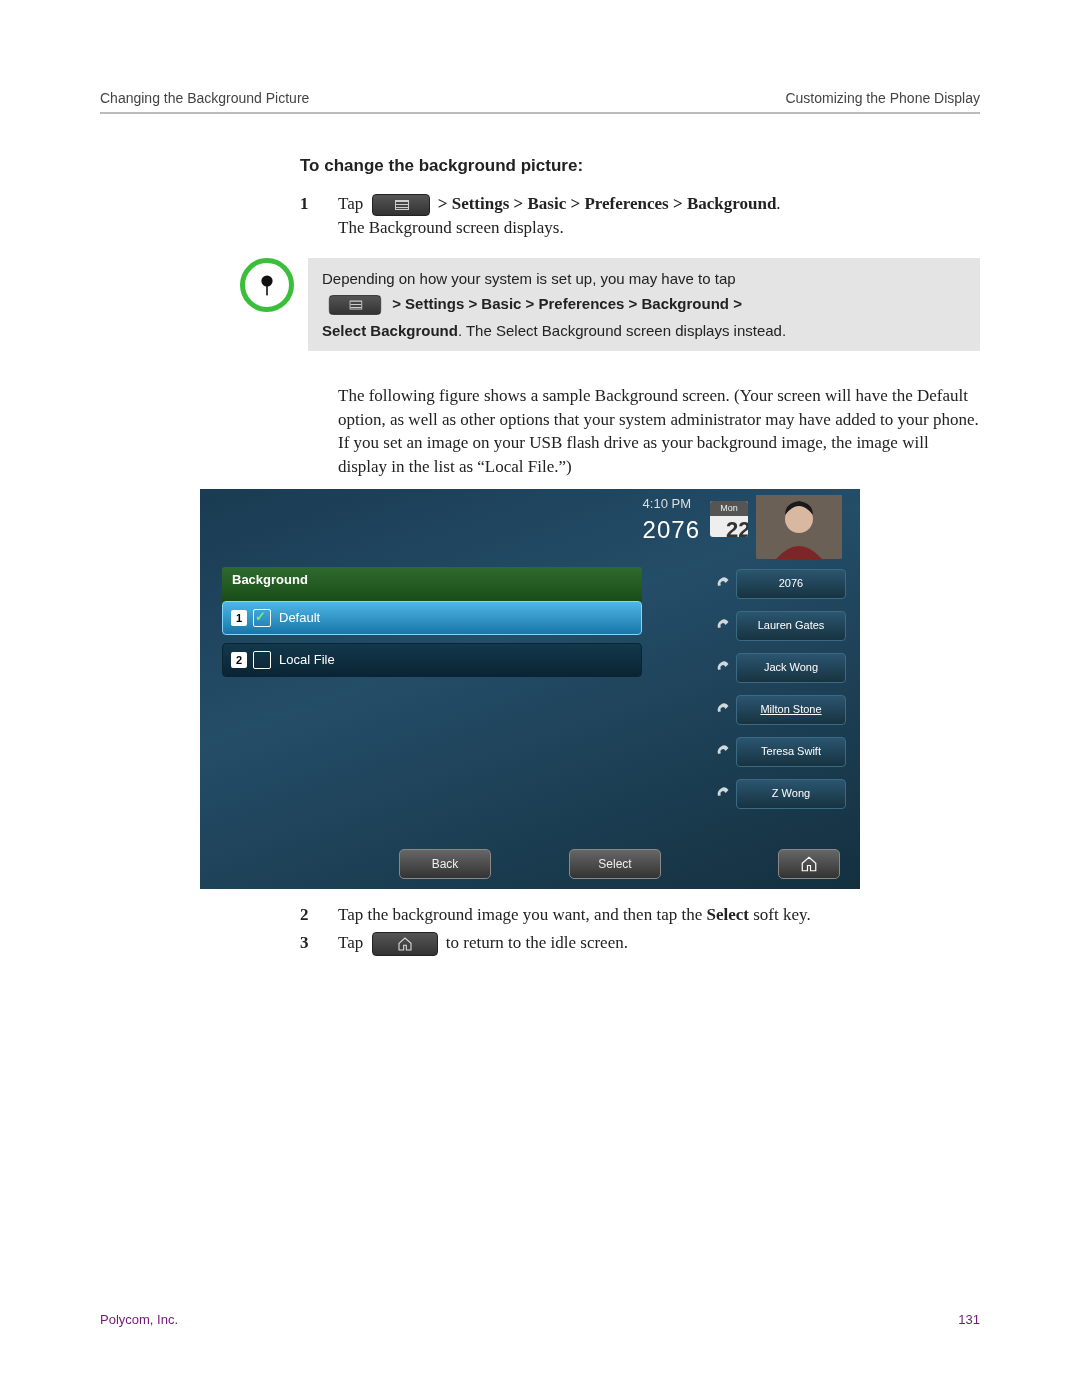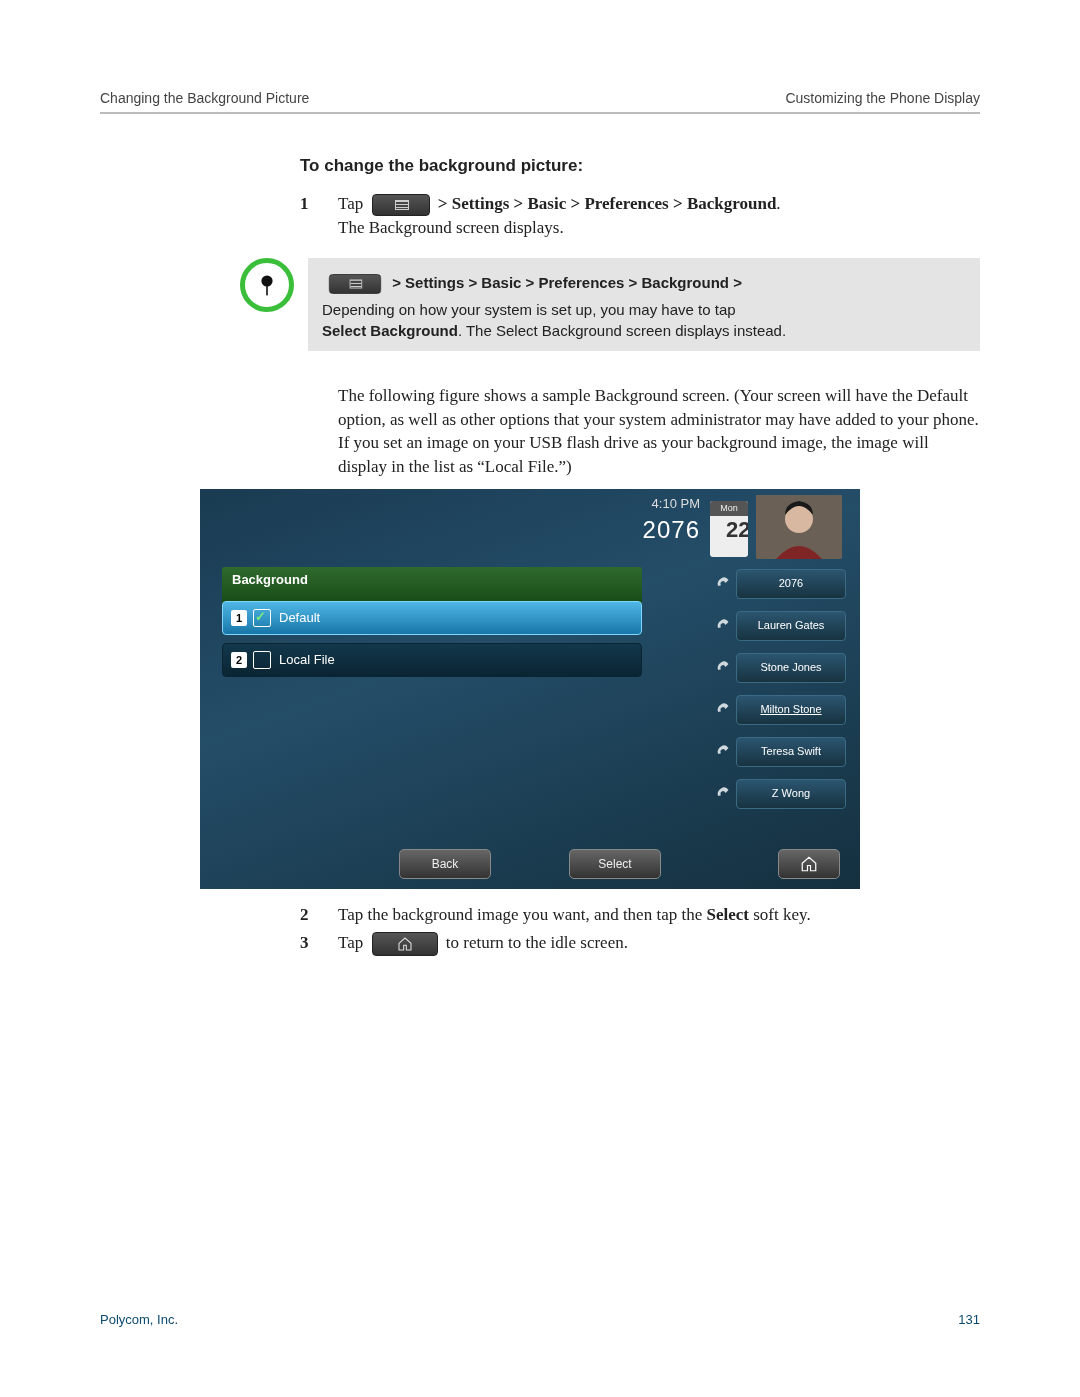--- a/index.html
+++ b/index.html
@@ -120,28 +120,27 @@
     background: linear-gradient(160deg,#1a3b52 0%, #244d68 40%, #14303f 100%);
     position: relative;
     overflow: hidden;
     font-family: Arial, Helvetica, sans-serif;
     color: #fff;
     font-size: 13px;
   }
   .phone-top {
     position: absolute;
     right: 160px; top: 6px;
-    text-align: right;
   }
   .phone-time { font-size: 13px; color:#ddd; }
   .phone-ext { font-size: 24px; color:#fff; letter-spacing:1px; }
   .calendar {
     position: absolute;
     right: 112px; top: 12px;
-    width: 38px; height: 56px;
+    width: 38px; height: 36px;
     background: #eee;
     border-radius: 3px;
     overflow: hidden;
     color:#333;
     text-align:center;
   }
   .calendar .dow { background:#555; color:#eee; font-size:9px; padding:1px 0; }
   .calendar .dnum { font-size:22px; font-weight:bold; line-height:28px; color:#333;padding-left:16px; }
   .avatar {
     position: absolute;
@@ -239,21 +238,21 @@
   .home-soft { width: 60px; position:absolute; right:20px; }
   .home-soft svg { width:18px; height:18px; }
 
   .footer-row {
     position: absolute;
     left: 100px; right: 100px; bottom: 70px;
     display:flex;
     justify-content: space-between;
     font-family: Arial, Helvetica, sans-serif;
     font-size: 13px;
-    color:#0c4a6e;
+    color:#701a75;
   }
 </style>
 </head>
 <body>
 
 <div class="page">
   <div class="header-row">
     <span>Changing the Background Picture</span>
     <span>Customizing the Phone Display</span>
   </div>
@@ -272,25 +271,25 @@
     </div>
 
     <div class="note-block">
       <div class="note-icon">
         <svg viewBox="0 0 24 30">
             <circle cx="12" cy="10" r="7" fill="#111"></circle>
             <rect x="11" y="14" width="2" height="14" fill="#111"></rect>
           </svg>
       </div>
       <div class="note-body">
+        <div>Depending on how your system is set up, you may have to tap</div>
         <div style="margin:4px 0;">
           <span class="menu-icon"></span>
           <b>&gt; Settings &gt; Basic &gt; Preferences &gt; Background &gt;</b>
         </div>
-        <div>Depending on how your system is set up, you may have to tap</div>
         <div>
           <b>Select Background</b><span>. The Select Background screen displays instead.</span>
         </div>
       </div>
     </div>
 
     <div class="para">The following figure shows a sample Background screen. (Your screen will have the Default option, as well as other options that your system administrator may have added to your phone. If you set an image on your USB flash drive as your background image, the image will display in the list as “Local File.”)</div>
 
     <div class="phone-frame">
       <div class="phone-top">
@@ -332,21 +331,21 @@
           <div class="contact-btn">
             <span class="key-icn"><svg viewBox="0 0 24 24">
                 <path d="M4 16 Q2 10 8 6 Q14 2 18 8 L14 12 Q12 8 9 10 Q6 12 8 15 Z" fill="#cfd8dc"></path>
               </svg></span>
             <span style="margin: 0px auto;">Lauren Gates</span>
           </div>
           <div class="contact-btn">
             <span class="key-icn"><svg viewBox="0 0 24 24">
                 <path d="M4 16 Q2 10 8 6 Q14 2 18 8 L14 12 Q12 8 9 10 Q6 12 8 15 Z" fill="#cfd8dc"></path>
               </svg></span>
-            <span style="margin: 0px auto;">Stone Jones</span>
+            <span style="margin: 0px auto;">Jack Wong</span>
           </div>
           <div class="contact-btn">
             <span class="key-icn"><svg viewBox="0 0 24 24">
                 <path d="M4 16 Q2 10 8 6 Q14 2 18 8 L14 12 Q12 8 9 10 Q6 12 8 15 Z" fill="#cfd8dc"></path>
               </svg></span>
             <span style="margin: 15px auto; text-decoration: underline;">Milton Stone</span>
           </div>
           <div class="contact-btn">
             <span class="key-icn"><svg viewBox="0 0 24 24">
                 <path d="M4 16 Q2 10 8 6 Q14 2 18 8 L14 12 Q12 8 9 10 Q6 12 8 15 Z" fill="#cfd8dc"></path>

